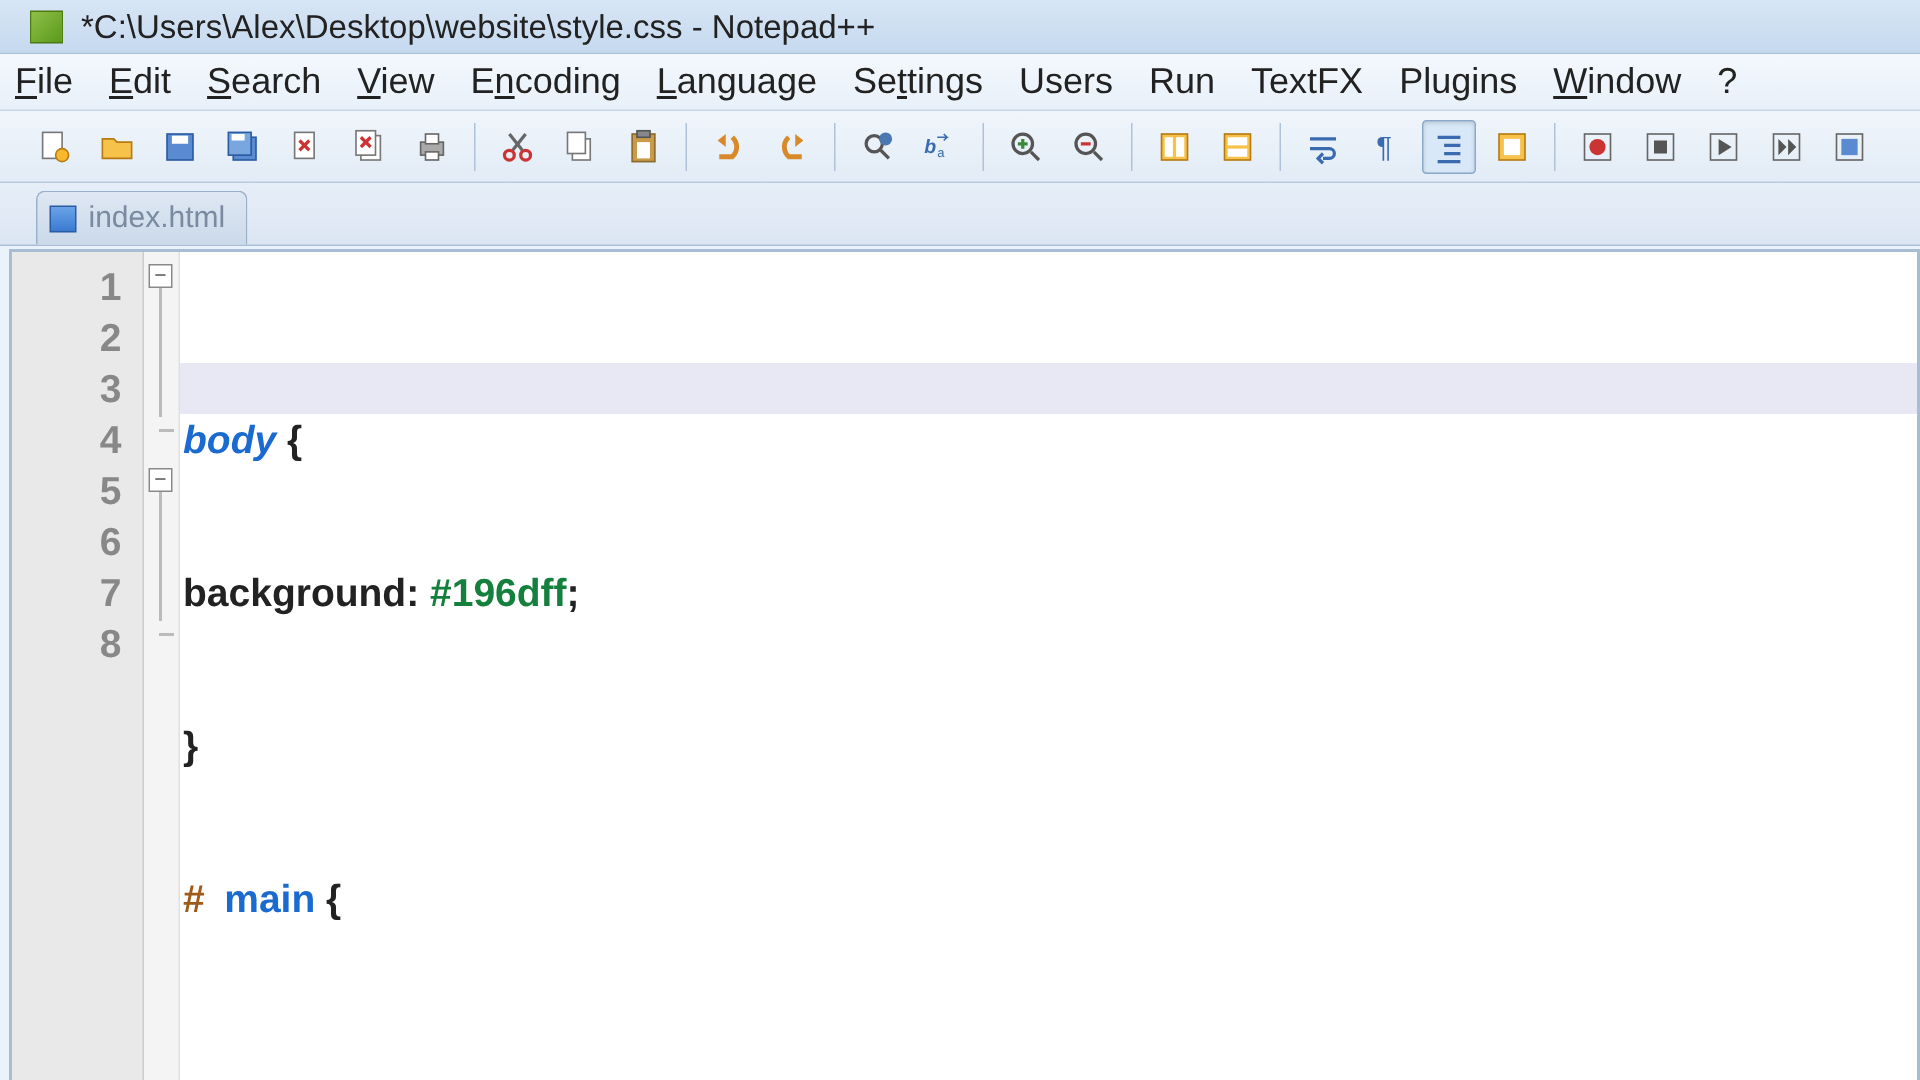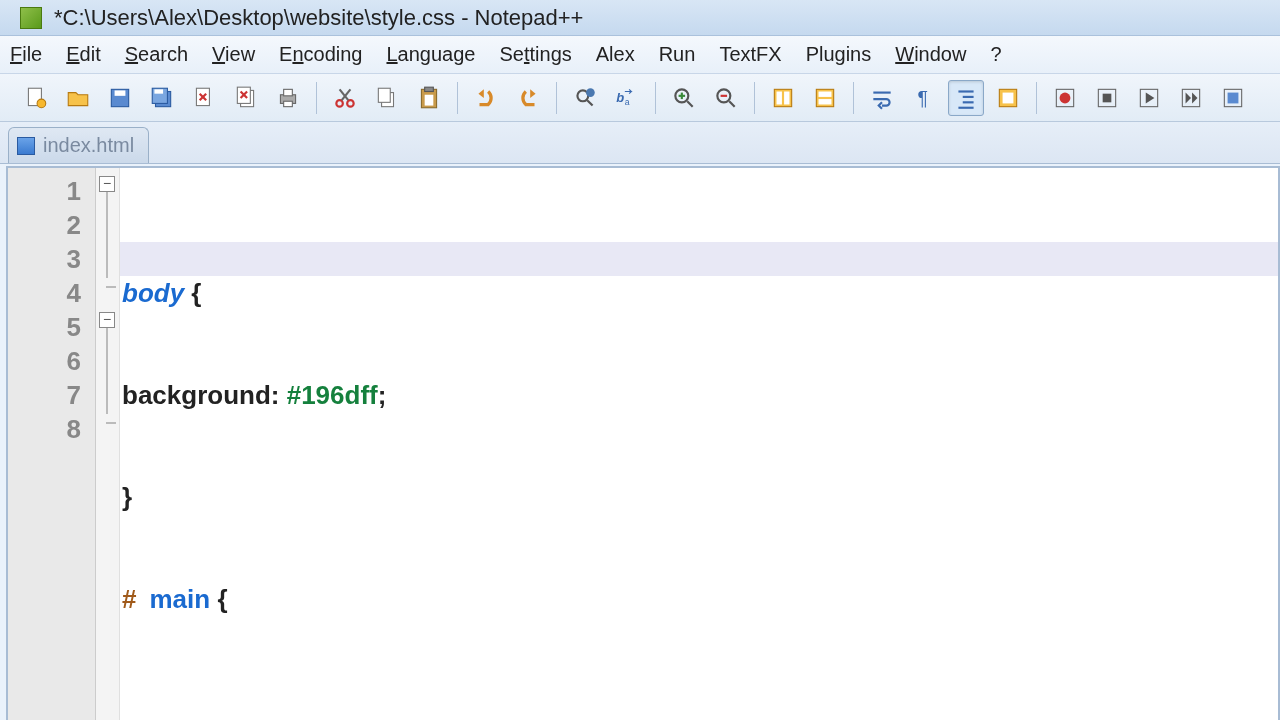--- a/index.html
+++ b/index.html
@@ -22,21 +22,21 @@
   border: 1px solid #4a7a10;
 }
 
 .menubar {
   height: 38px;
   background: linear-gradient(to bottom, #f4f8fd 0%, #e8f0f9 100%);
   display: flex;
   align-items: center;
   padding-left: 10px;
   gap: 24px;
-  font-size: 20px;
+  font-size: 24px;
   color: #222;
   border-bottom: 1px solid #c8d6e8;
 }
 .menubar span { cursor: default; }
 .menubar span u { text-decoration: underline; }
 
 .toolbar {
   height: 48px;
   background: linear-gradient(to bottom, #f0f5fb 0%, #e2ecf6 100%);
   display: flex;
@@ -73,21 +73,21 @@
   height: 36px;
   padding: 0 14px 0 8px;
   border: 1px solid #9ab0c8;
   border-bottom: none;
   border-radius: 6px 6px 0 0;
   margin-right: 4px;
   font-size: 20px;
   gap: 8px;
   background: linear-gradient(to bottom,#dfe8f3 0%,#cbd9ea 100%);
 }
-.tab.inactive { color: #7a8aa0; }
+.tab.inactive { color: #7a8aa0; margin-left: 16px; }
 .tab.active {
   background: linear-gradient(to bottom,#fff3d5 0%,#ffe5a3 100%);
   border-color: #d6a84a;
   color: #222;
   box-shadow: 0 -2px 0 #f7a838 inset, 0 2px 0 #f7a838;
   border-top: 3px solid #f28a1a;
 }
 .tab-icon { width:18px; height:18px; display:inline-block; }
 .tab-icon.blue { background: linear-gradient(#6aa3e8,#3a7ad0); border:1px solid #2a5aa0; }
 .tab-icon.red { background: linear-gradient(#e87a7a,#d03a3a); border:1px solid #a02a2a; }
@@ -179,21 +179,21 @@
 </div>
 
 <div class="menubar">
   <span><u>F</u><span></span>ile</span>
   <span><u>E</u>dit</span>
   <span><u>S</u>earch</span>
   <span><u>V</u>iew</span>
   <span>E<u>n</u>coding</span>
   <span><u>L</u>anguage</span>
   <span>Se<u>t</u>tings</span>
-  <span>Alex</span>
+  <span>Users</span>
   <span>Run</span>
   <span>TextFX</span>
   <span>Plugins</span>
   <span><u>W</u>indow</span>
   <span>?</span>
 </div>
 
 <div class="toolbar">
   <div class="btn">
       <svg viewBox="0 0 24 24">

